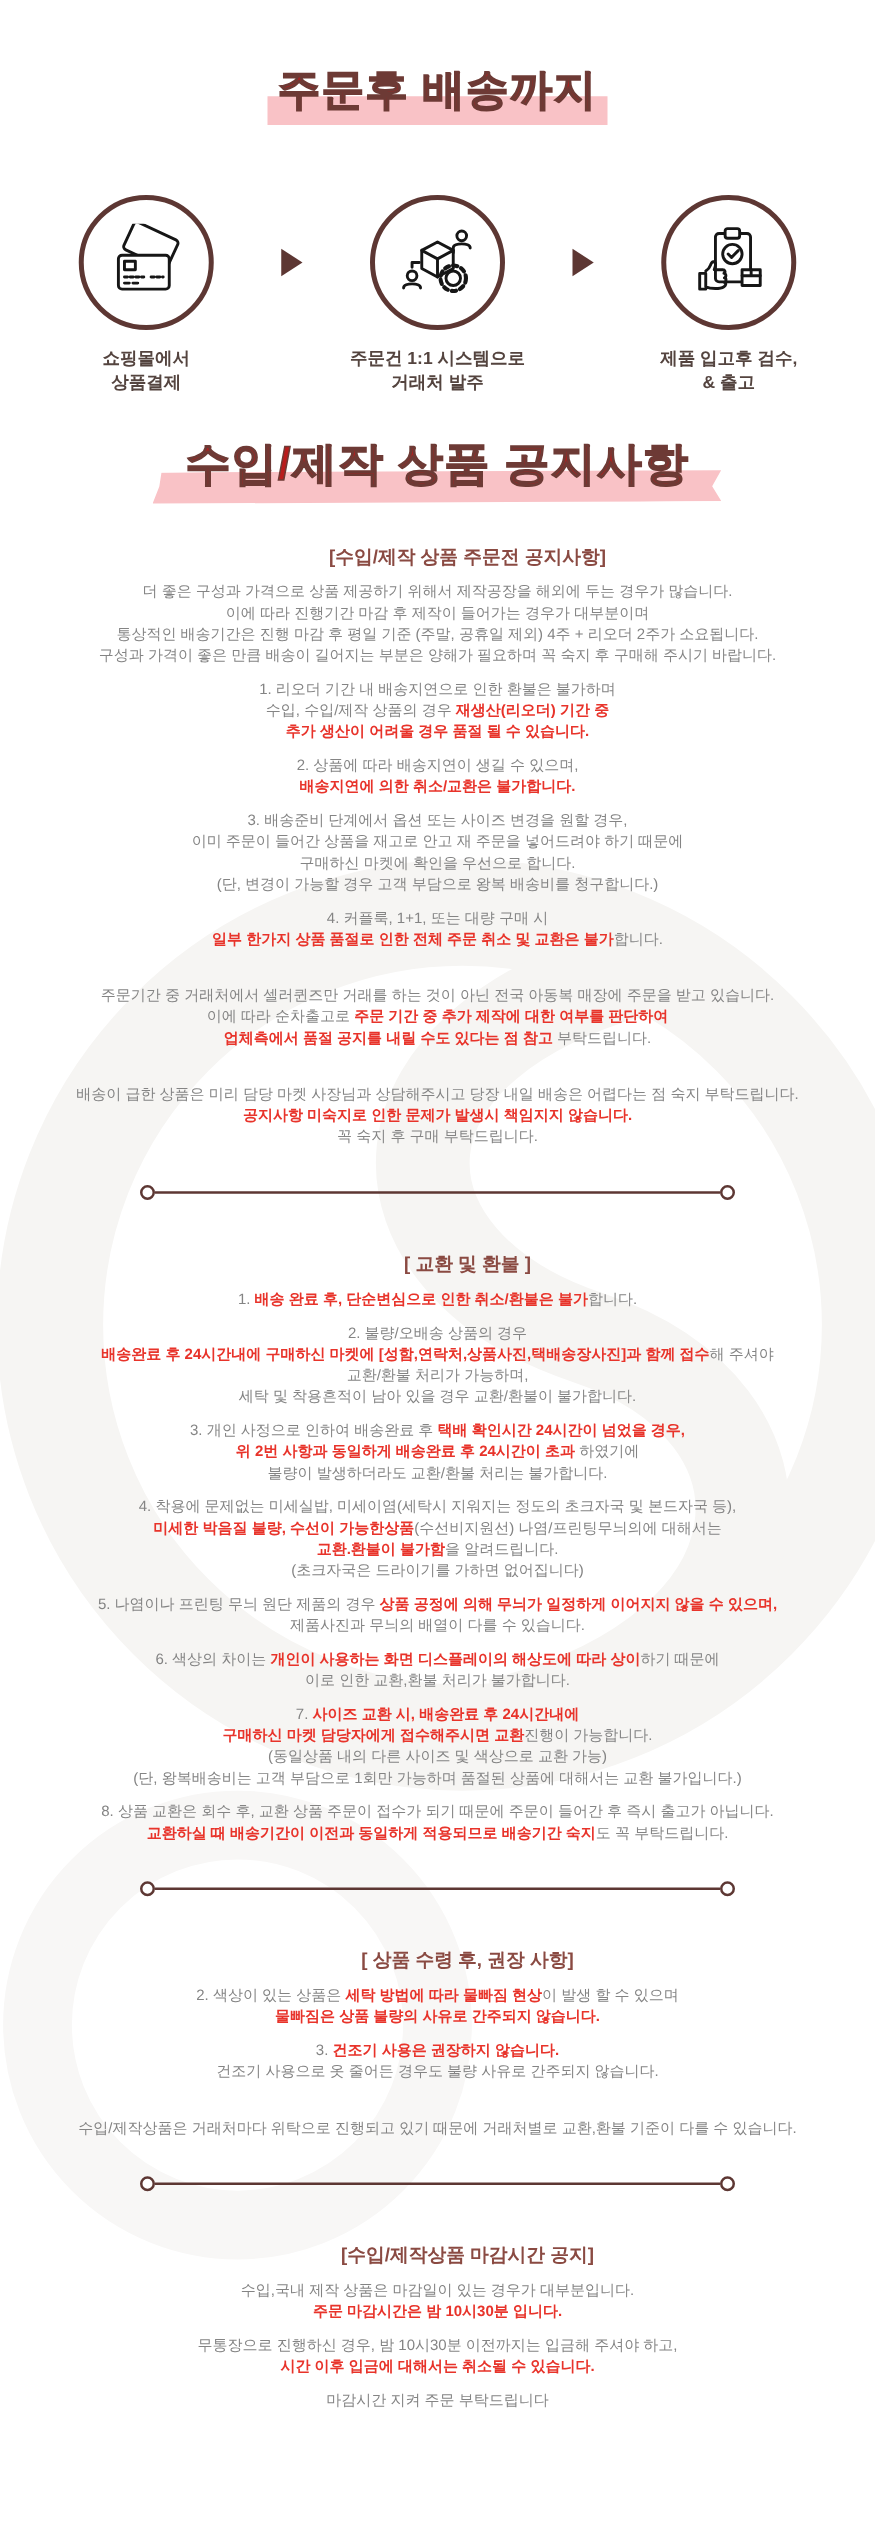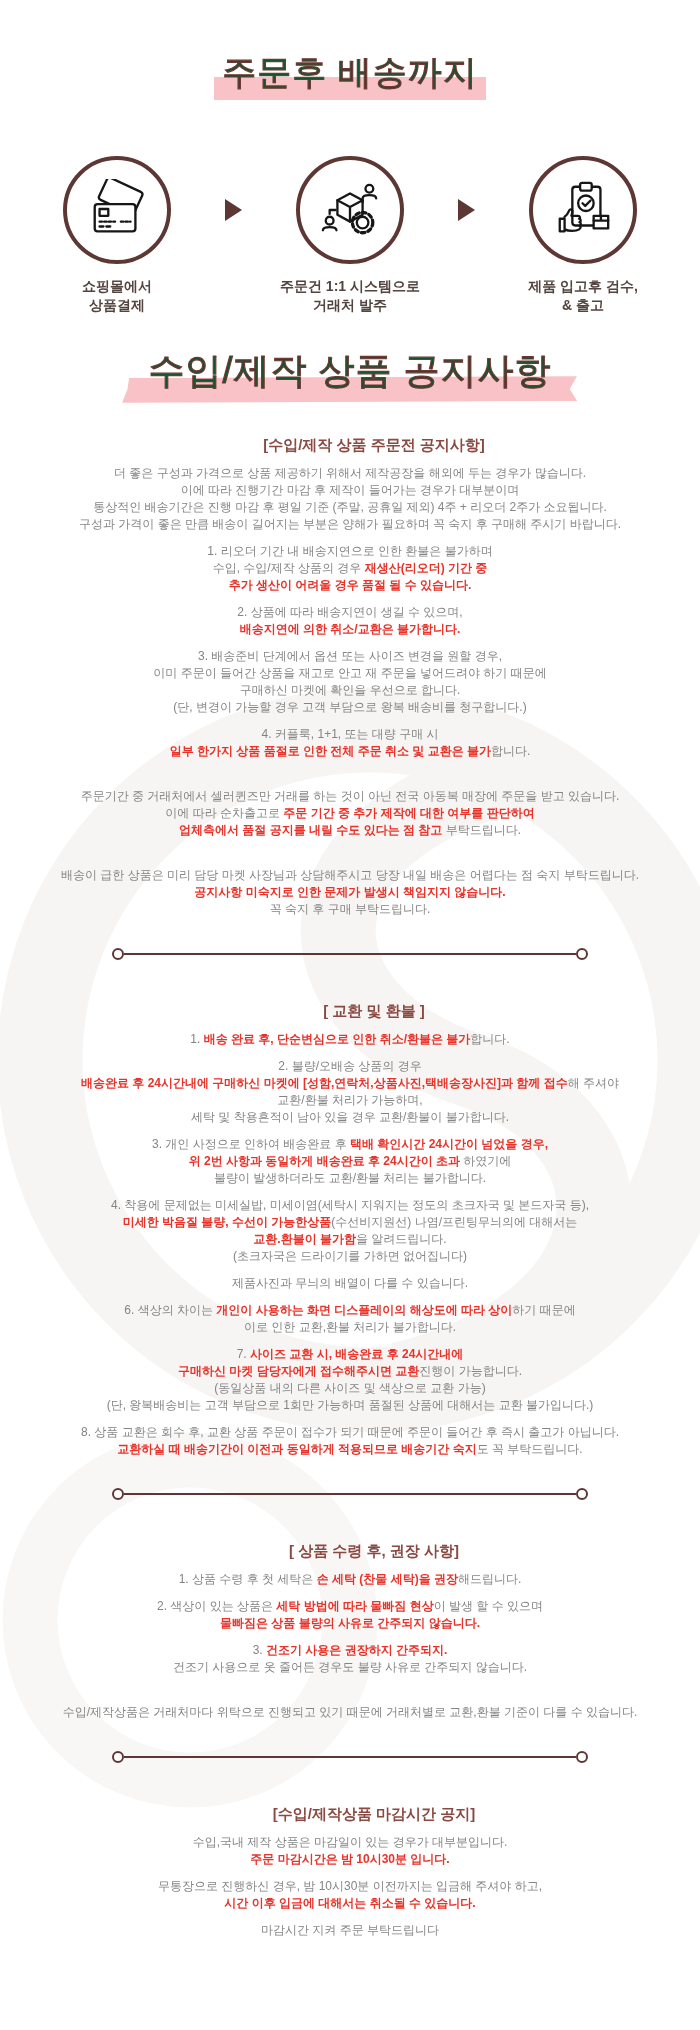--- a/index.html
+++ b/index.html
@@ -3,21 +3,21 @@
 <meta charset="utf-8">
 <style>
   html,body{margin:0;padding:0;background:#fff;}
   .page{position:relative;width:700px;height:2030px;margin:0 auto;background:#fff;overflow:hidden;
         font-family:"Liberation Sans","DejaVu Sans",sans-serif;}
   .watermark{position:absolute;left:0;top:0;z-index:0;pointer-events:none;}
   .content{position:relative;z-index:1;text-align:center;}
 
   
   .display-title{position:relative;display:inline-block;margin-top:50px;
-    font-size:34px;line-height:44px;font-weight:400;color:#14532d;
+    font-size:34px;line-height:44px;font-weight:700;color:#b91c1c;
     -webkit-text-stroke:1.2px #6d3a35;letter-spacing:1px;}
   .display-title .txt{position:relative;z-index:1;}
   .hl{position:absolute;z-index:0;background:#f9c2c6;}
   .hl-1{left:-8px;right:-8px;bottom:-6px;height:23px;}
   .main-title-wrap{margin-top:33px;}
   .display-title.second{font-size:36px;line-height:46px;margin-top:0;}
   .hl-2{left:-26px;right:-26px;bottom:-9px;height:27px;transform:rotate(-.5deg);
     clip-path:polygon(1.6% 0,100% 8%,98.4% 55%,100% 100%,0 92%,1.2% 42%);}
 
   
@@ -189,20 +189,21 @@
           <div class="line"><span class="seg-r">위 2번 사항과 동일하게 배송완료 후 24시간이 초과</span><span class="seg-g"> 하였기에</span></div>
           <div class="line"><span class="seg-g">불량이 발생하더라도 교환/환불 처리는 불가합니다.</span></div>
         </div>
         <div class="block">
           <div class="line"><span class="seg-g">4. 착용에 문제없는 미세실밥, 미세이염(세탁시 지워지는 정도의 초크자국 및 본드자국 등),</span></div>
           <div class="line"><span class="seg-r">미세한 박음질 불량, 수선이 가능한상품</span><span class="seg-g">(수선비지원선) 나염/프린팅무늬의에 대해서는</span></div>
           <div class="line"><span class="seg-r">교환.환불이 불가함</span><span class="seg-g">을 알려드립니다.</span></div>
           <div class="line"><span class="seg-g">(초크자국은 드라이기를 가하면 없어집니다)</span></div>
         </div>
         <div class="block">
+          <div class="line"><span class="seg-g">5. 나염이나 프린팅 무늬 원단 제품의 경우 </span><span class="seg-r">상품 공정에 의해 무늬가 일정하게 이어지지 않을 수 있으며,</span></div>
           <div class="line"><span class="seg-g">제품사진과 무늬의 배열이 다를 수 있습니다.</span></div>
         </div>
         <div class="block">
           <div class="line"><span class="seg-g">6. 색상의 차이는 </span><span class="seg-r">개인이 사용하는 화면 디스플레이의 해상도에 따라 상이</span><span class="seg-g">하기 때문에</span></div>
           <div class="line"><span class="seg-g">이로 인한 교환,환불 처리가 불가합니다.</span></div>
         </div>
         <div class="block">
           <div class="line"><span class="seg-g">7. </span><span class="seg-r">사이즈 교환 시, 배송완료 후 24시간내에</span></div>
           <div class="line"><span class="seg-r">구매하신 마켓 담당자에게 접수해주시면 교환</span><span class="seg-g">진행이 가능합니다.</span></div>
           <div class="line"><span class="seg-g">(동일상품 내의 다른 사이즈 및 색상으로 교환 가능)</span></div>
@@ -212,28 +213,25 @@
           <div class="line"><span class="seg-g">8. 상품 교환은 회수 후, 교환 상품 주문이 접수가 되기 때문에 주문이 들어간 후 즉시 출고가 아닙니다.</span></div>
           <div class="line"><span class="seg-r">교환하실 때 배송기간이 이전과 동일하게 적용되므로 배송기간 숙지</span><span class="seg-g">도 꼭 부탁드립니다.</span></div>
         </div>
         <div class="divider">
           <span class="dot"></span>
           <span class="rule"></span>
           <span class="dot"></span>
         </div>
         <div class="section-heading">[ 상품 수령 후, 권장 사항]</div>
         <div class="block">
-          <div class="line"><span class="seg-g">1. 상품 수령 후 첫 세탁은 </span><span class="seg-r">손 세탁 (찬물 세탁)을 권장</span><span class="seg-g">해드립니다.</span></div>
-        </div>
-        <div class="block">
           <div class="line"><span class="seg-g">2. 색상이 있는 상품은 </span><span class="seg-r">세탁 방법에 따라 물빠짐 현상</span><span class="seg-g">이 발생 할 수 있으며</span></div>
           <div class="line"><span class="seg-r">물빠짐은 상품 불량의 사유로 간주되지 않습니다.</span></div>
         </div>
         <div class="block">
-          <div class="line"><span class="seg-g">3. </span><span class="seg-r">건조기 사용은 권장하지 간주되지.</span></div>
+          <div class="line"><span class="seg-g">3. </span><span class="seg-r">건조기 사용은 권장하지 않습니다.</span></div>
           <div class="line"><span class="seg-g">건조기 사용으로 옷 줄어든 경우도 불량 사유로 간주되지 않습니다.</span></div>
         </div>
         <div class="block para">
           <div class="line"><span class="seg-g">수입/제작상품은 거래처마다 위탁으로 진행되고 있기 때문에 거래처별로 교환,환불 기준이 다를 수 있습니다.</span></div>
         </div>
         <div class="divider">
           <span class="dot"></span>
           <span class="rule"></span>
           <span class="dot"></span>
         </div>

